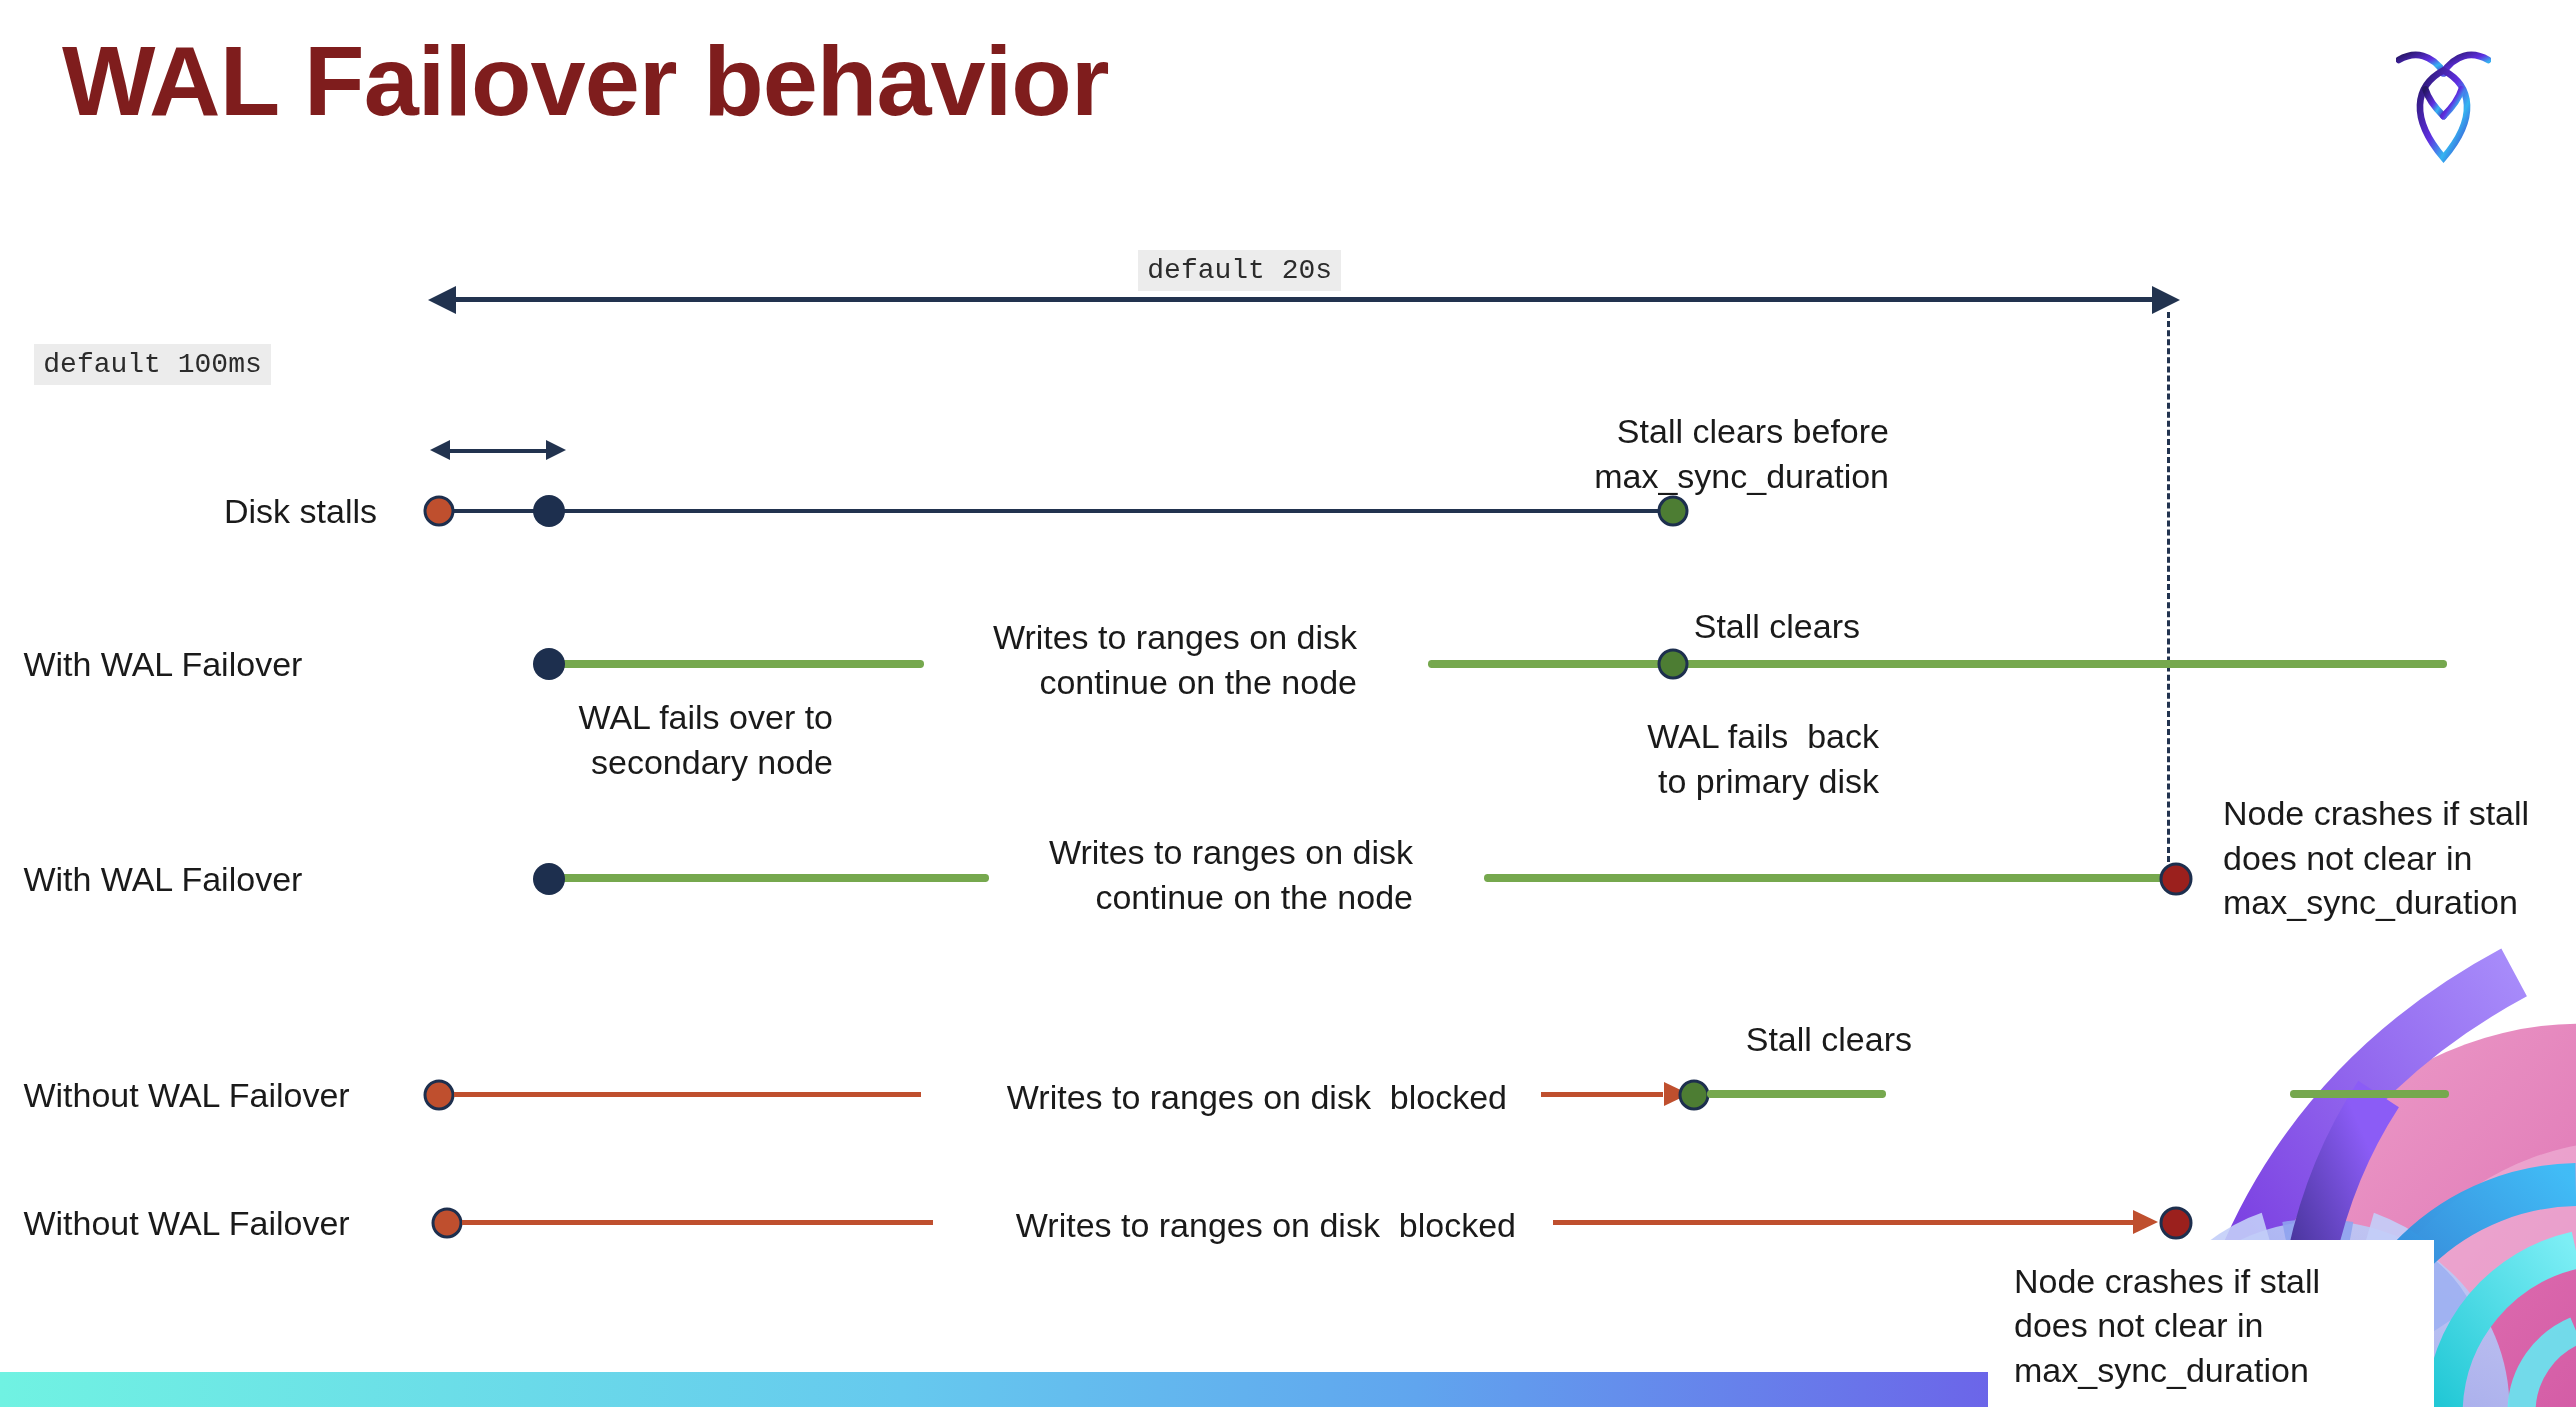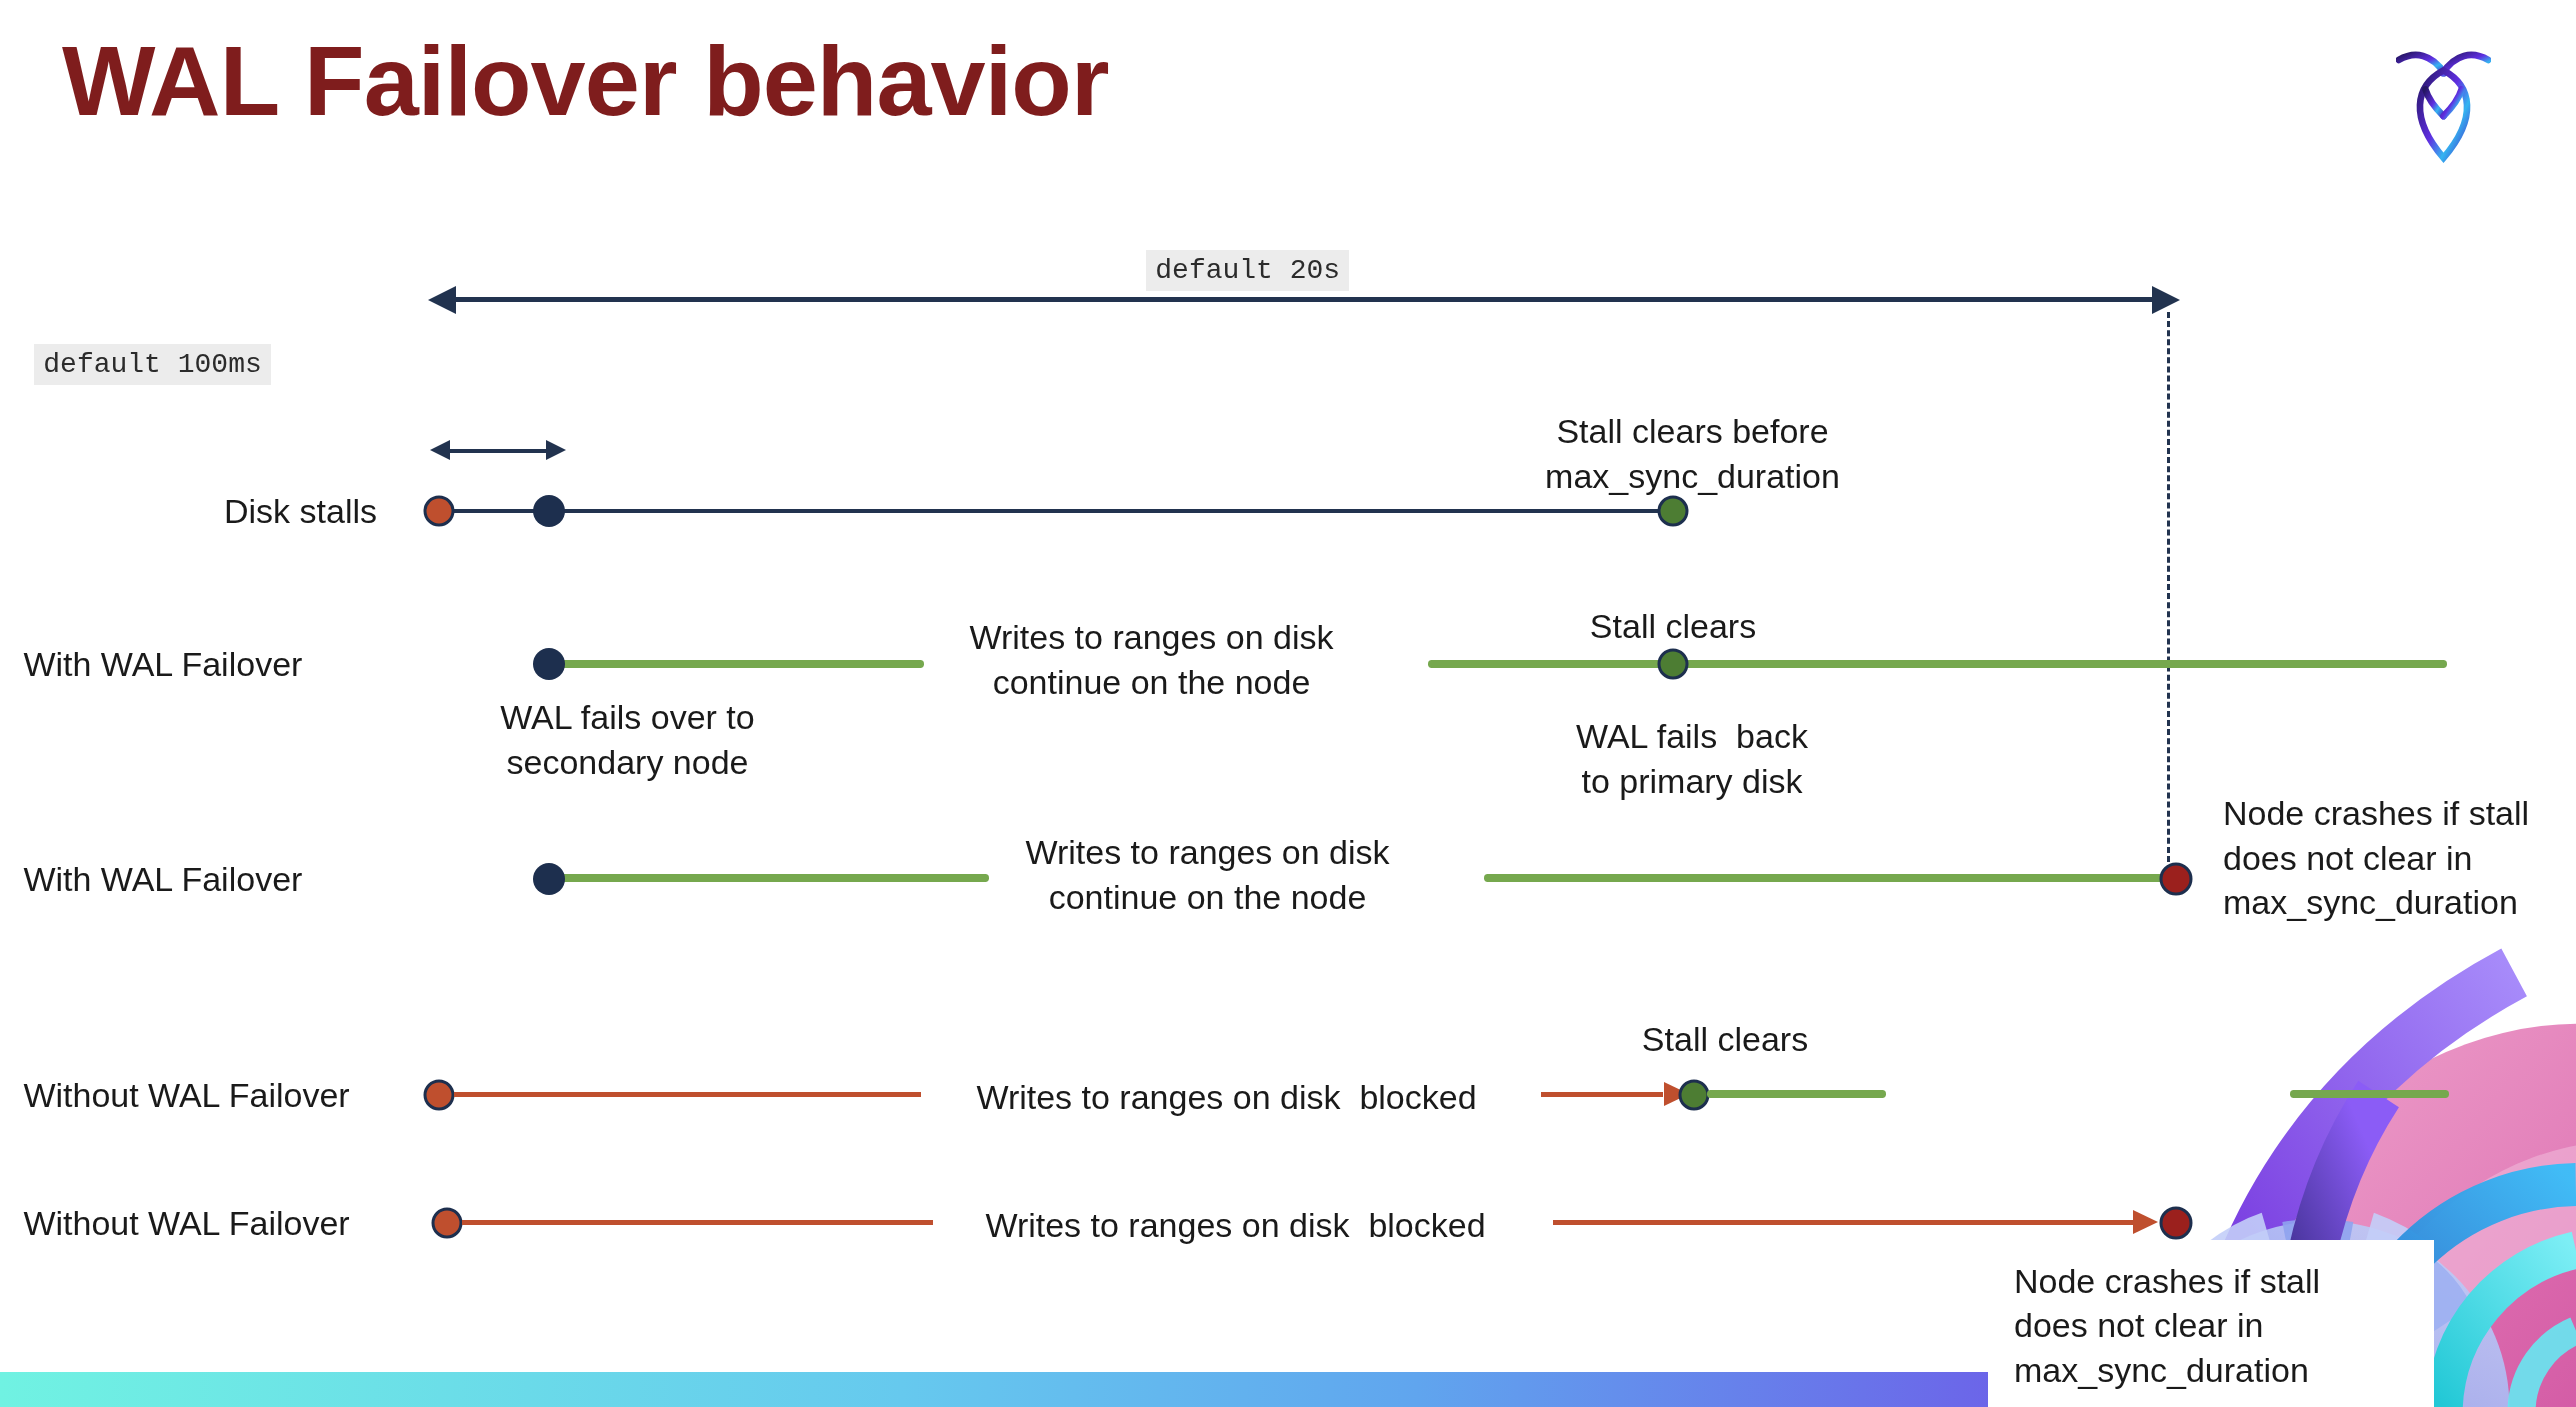--- a/index.html
+++ b/index.html
@@ -3,21 +3,21 @@
 <meta charset="utf-8">
 <style>
   html,body{margin:0;padding:0;background:#fff;}
   .slide{position:relative;width:2576px;height:1408px;background:#ffffff;overflow:hidden;
          font-family:"Liberation Sans",sans-serif;color:#1a1a1a;}
   
   .title{position:absolute;left:62px;top:24px;font-size:99px;font-weight:800;
          letter-spacing:-0.9px;color:#7f1d1d;margin:0;}
   .row-label{position:absolute;font-size:34px;white-space:nowrap;}
   .note{position:absolute;font-size:34px;line-height:1.31;white-space:pre-wrap;}
-  .center{text-align:center;}
+  .center{text-align:right;}
   .code-label{position:absolute;font-family:"Liberation Mono","DejaVu Sans Mono",monospace;
               font-size:28px;line-height:34px;background:#ececec;color:#2b2b2b;
               padding:3.7px 9.3px;white-space:nowrap;}
   
   .hline{position:absolute;background:#22334f;height:3.7px;}
   .arrow-line{position:absolute;background:#22334f;height:4.7px;}
   .green-line{position:absolute;background:#76a84e;height:8.4px;border-radius:3.7px;}
   .red-line{position:absolute;background:#bf4f2e;height:4.7px;}
   .dashed-vline{position:absolute;width:0;border-left:3.7px dashed #22334f;}
   .dot{position:absolute;border-radius:50%;box-sizing:border-box;transform:translate(-50%,-50%);}
@@ -110,21 +110,21 @@
       <path d="M 50 24 C 20 40 14 74 50 116 C 86 74 80 40 50 24 Z"></path>
       <path d="M 50 116 L 50 72"></path>
       <path d="M 50 72 C 42 64 34 54 31 44"></path>
       <path d="M 50 72 C 58 64 66 54 69 44"></path>
     </g>
   </svg>
 
   <div class="layer arrow-line" style="left:443px;top:297px;width:1722px;"></div>
   <div class="layer tri tri-left-navy" style="left:428px;top:286px;"></div>
   <div class="layer tri tri-right-navy" style="left:2152px;top:286px;"></div>
-  <div class="layer code-label" style="left:1138px;top:250px;margin-left:8px;">default 20s</div>
+  <div class="layer code-label" style="left:1138px;top:250px;">default 20s</div>
 
   <div class="layer code-label" style="left:34px;top:344px;">default 100ms</div>
   <div class="layer hline" style="left:445px;top:449px;width:107px;"></div>
   <div class="layer tri tri-left-sm" style="left:430px;top:440px;"></div>
   <div class="layer tri tri-right-sm" style="left:546px;top:440px;"></div>
 
   <div class="layer dashed-vline" style="left:2167px;top:312px;height:550px;"></div>
 
   <div class="layer row-label" style="left:224px;top:492px;">Disk stalls</div>
   <div class="layer hline" style="left:439px;top:509px;width:1229px;"></div>

